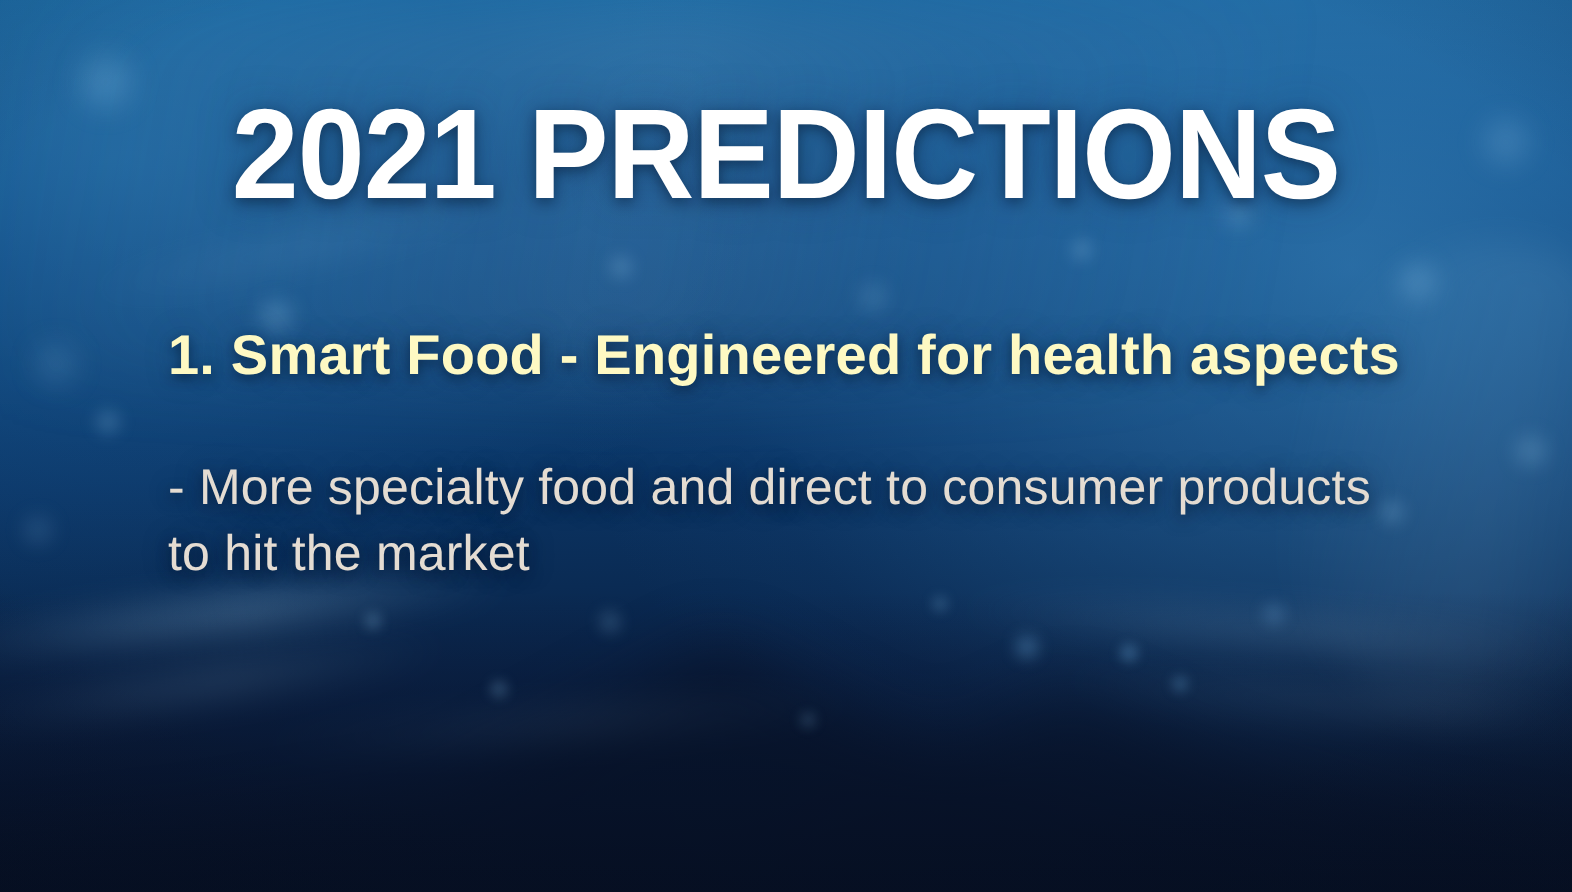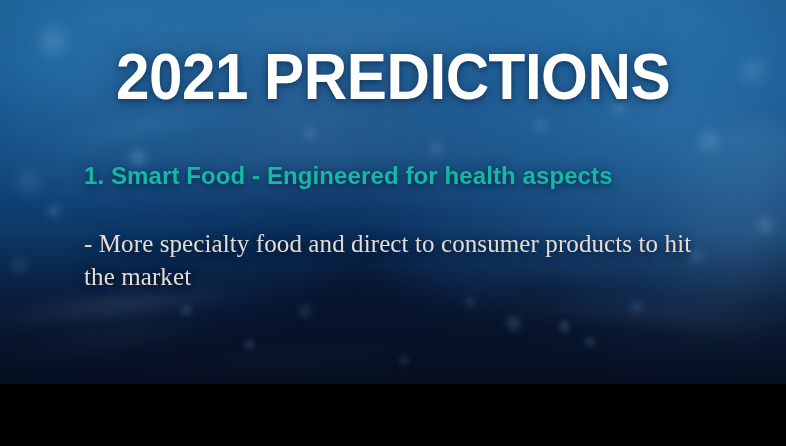--- a/index.html
+++ b/index.html
@@ -8,21 +8,21 @@
     background: #000;
   }
   body {
     font-family: "Liberation Sans", sans-serif;
   }
 
   
   .slide {
     position: relative;
     width: 786px;
-    height: 384px;
+    height: 446px;
     overflow: hidden;
     background: #0d3c6e;
     user-select: none;
   }
 
   
   .bg-base {
     position: absolute;
     inset: 0;
     background:
@@ -158,36 +158,36 @@
     line-height: 1;
     letter-spacing: -0.5px;
     transform: scaleX(0.94);
     text-shadow: 0 2px 7px rgba(3,16,38,0.50), 0 0 22px rgba(10,40,80,0.35);
   }
 
   .slide-subtitle {
     position: absolute;
     left: 84px;
     top: 163px;
-    color: #14b8a6;
-    font-family: "Liberation Sans", sans-serif;
-    font-weight: 700;
-    font-size: 24px;
+    color: #fef9c3;
+    font-family: "Liberation Sans", sans-serif;
+    font-weight: 700;
+    font-size: 28px;
     line-height: 1.1;
     letter-spacing: 0.1px;
     text-shadow: 0 2px 6px rgba(3,16,38,0.55), 0 0 16px rgba(10,40,80,0.30);
   }
 
   .slide-body {
     position: absolute;
     left: 84px;
     top: 228px;
     width: 620px;
     color: #e4dcd2;
-    font-family: Liberation Serif, serif;
+    font-family: Liberation Sans, sans-serif;
     font-weight: 400;
     font-size: 25px;
     line-height: 1.30;
     letter-spacing: 0.1px;
     text-shadow: 0 2px 7px rgba(3,16,38,0.60), 0 0 14px rgba(8,30,62,0.35);
   }
 
   
   .logo-badge {
     position: absolute;

